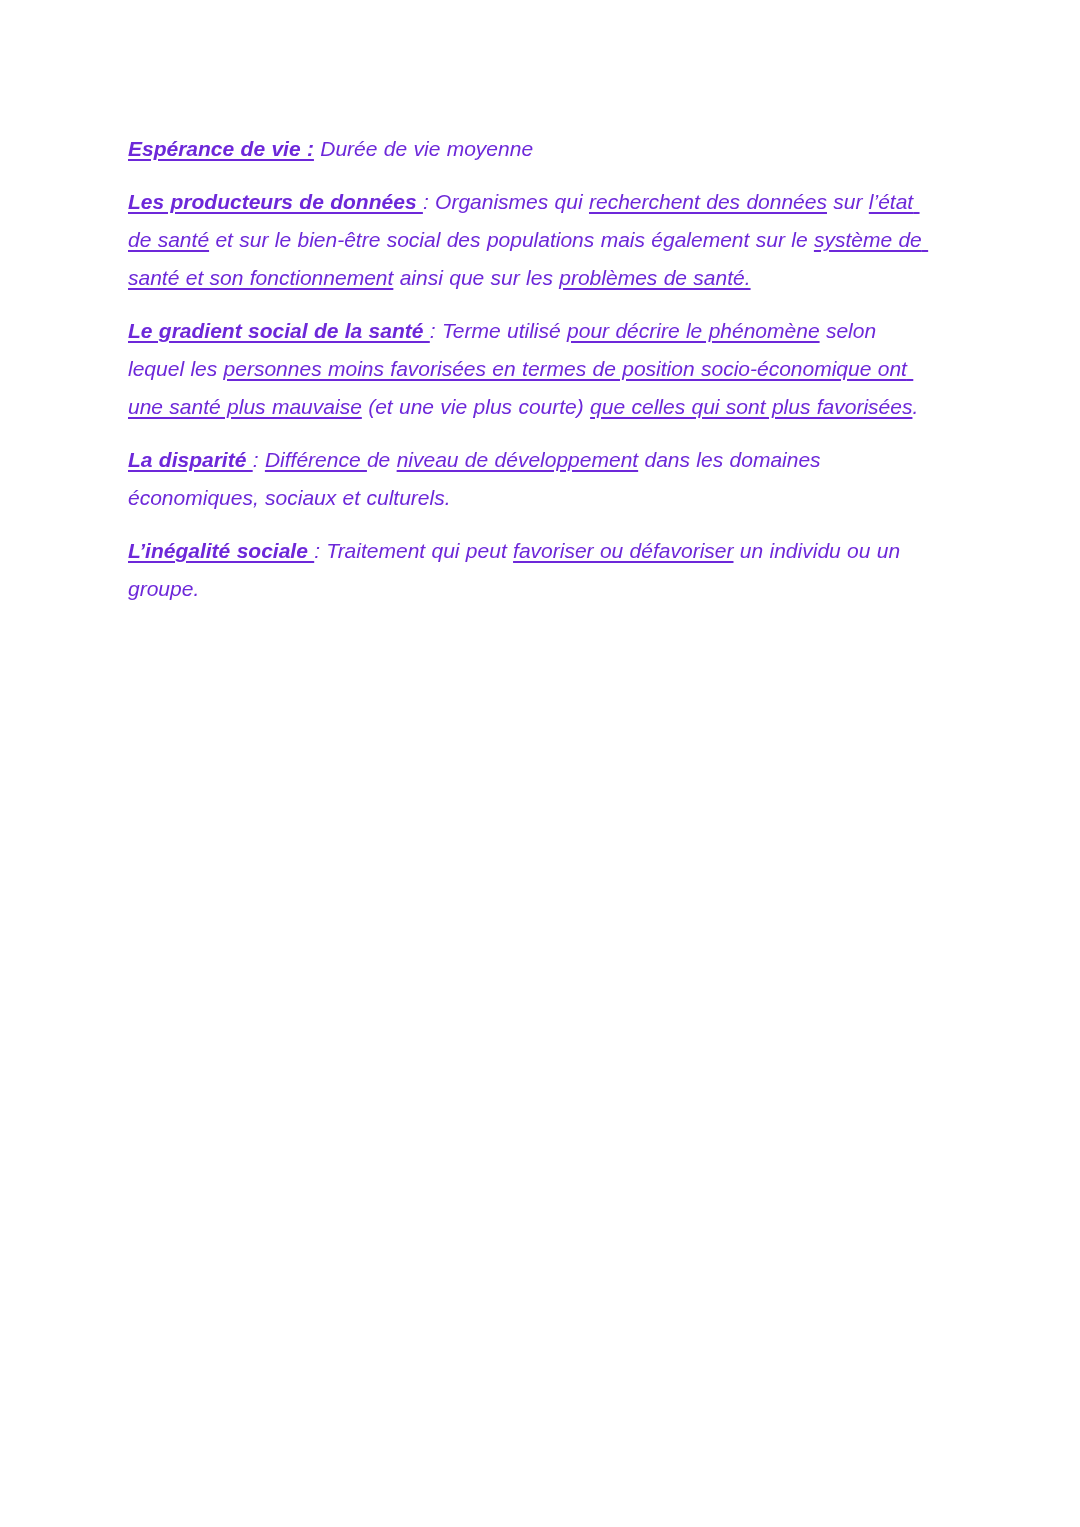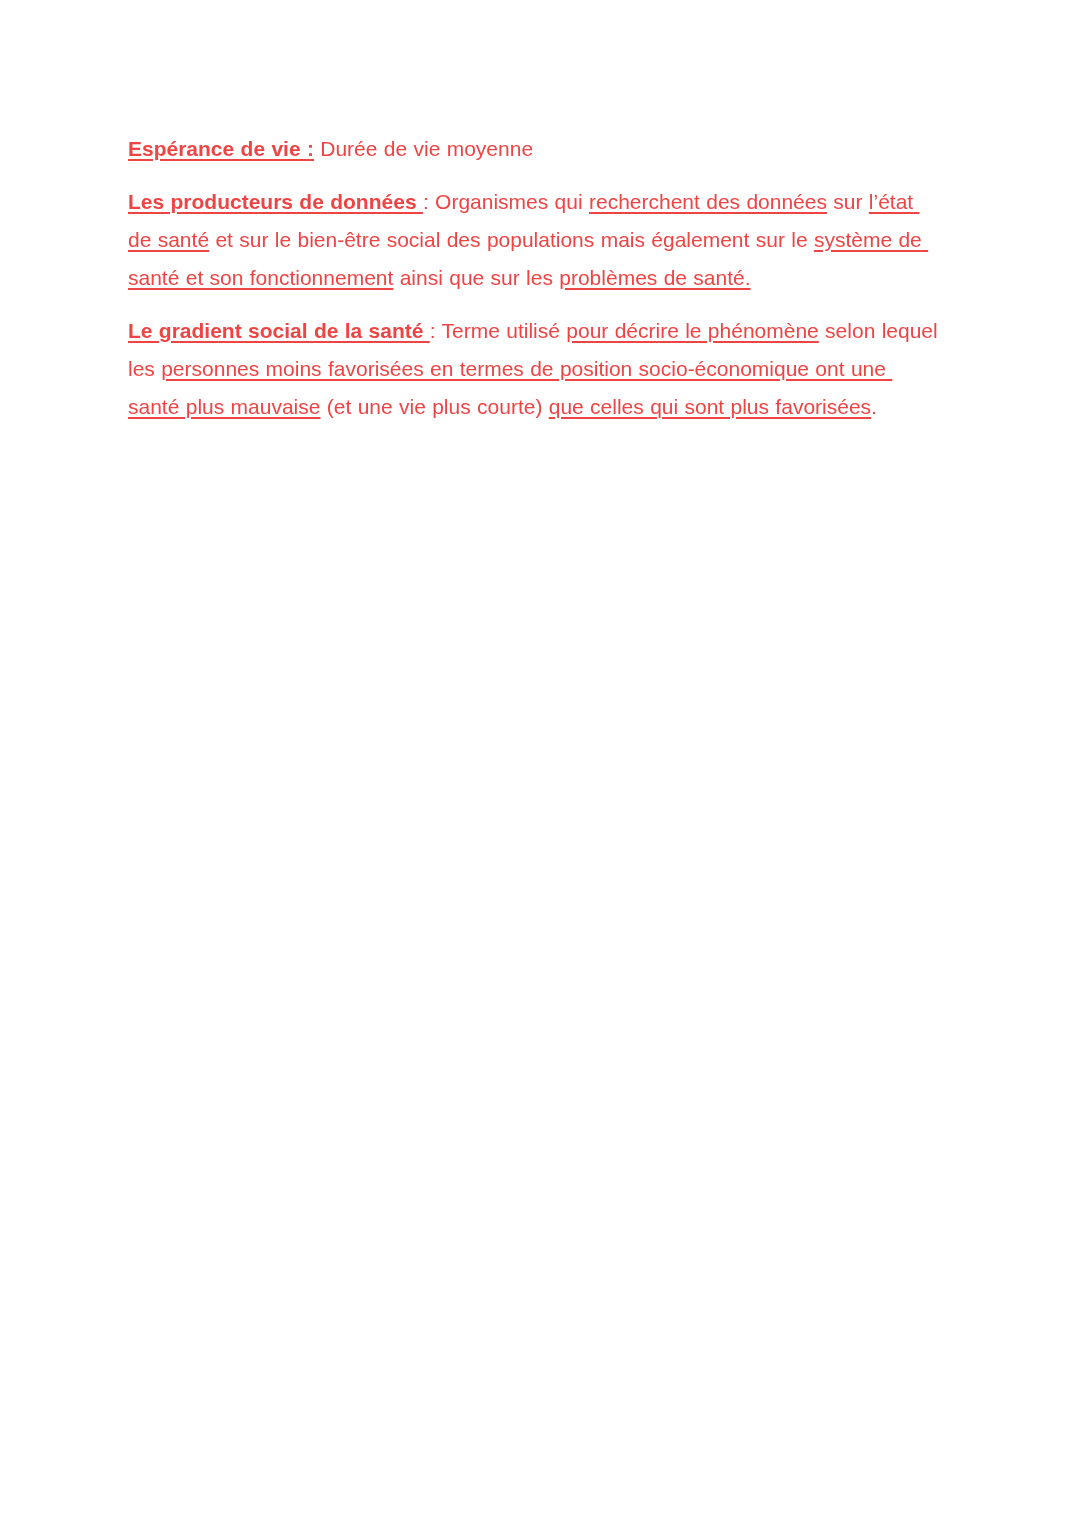--- a/index.html
+++ b/index.html
@@ -16,27 +16,30 @@
     position: absolute;
     left: 128px;
     top: 130px;
     width: 810px;
     color: #1a1a1a;
   }
   .para {
     font-size: 21px;
     line-height: 38px;
     margin: 0 0 15px 0;
-    color: #ef4444;
+    color: #6d28d9;
     word-spacing: 0.5px;
+    font-style: italic;
   }
   .para span { white-space: pre-wrap; }
   .bold { font-weight: bold; }
   .underline { text-decoration: underline; text-underline-offset: 3px; text-decoration-thickness: 1.5px; }
 </style>
 </head>
 <body>
 
 <div class="page">
     <p class="para"><span class="bold underline">Espérance de vie :</span><span> Durée de vie moyenne</span></p>
     <p class="para"><span class="bold underline">Les producteurs de données </span><span>: Organismes qui </span><span class="underline">recherchent des données</span><span> sur </span><span class="underline">l’état de santé</span><span> et sur le bien-être social des populations mais également sur le </span><span class="underline">système de santé et son fonctionnement</span><span> ainsi que sur les </span><span class="underline">problèmes de santé.</span></p>
     <p class="para"><span class="bold underline">Le gradient social de la santé </span><span>: Terme utilisé </span><span class="underline">pour décrire le phénomène</span><span> selon lequel les </span><span class="underline">personnes moins favorisées en termes de position socio-économique ont une santé plus mauvaise</span><span> (et une vie plus courte) </span><span class="underline">que celles qui sont plus favorisées</span><span>.</span></p>
+    <p class="para"><span class="bold underline">La disparité </span><span>: </span><span class="underline">Différence </span><span>de </span><span class="underline">niveau de développement</span><span> dans les domaines économiques, sociaux et culturels.</span></p>
+    <p class="para"><span class="bold underline">L’inégalité sociale </span><span>: Traitement qui peut </span><span class="underline">favoriser ou défavoriser</span><span> un individu ou un groupe.</span></p>
   </div>
 
 </body></html>

